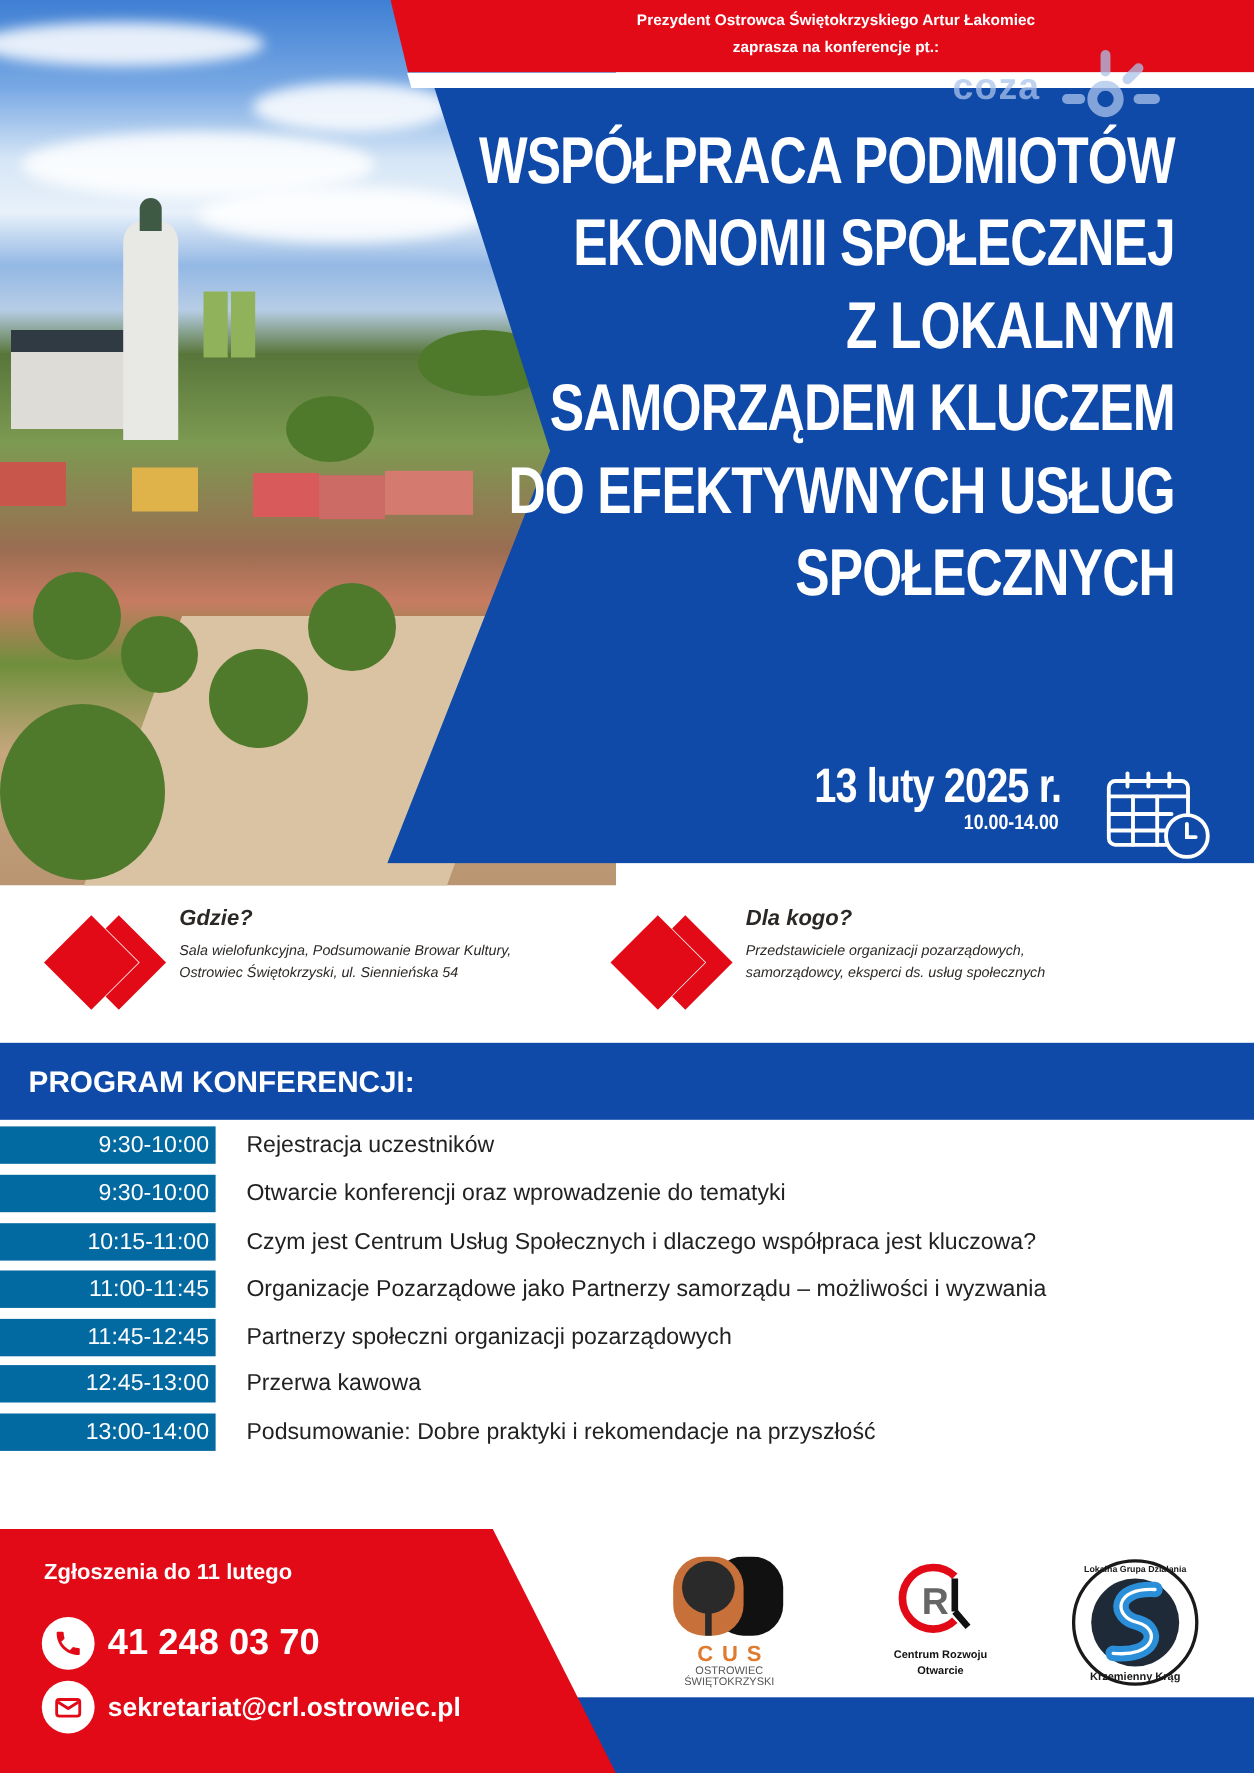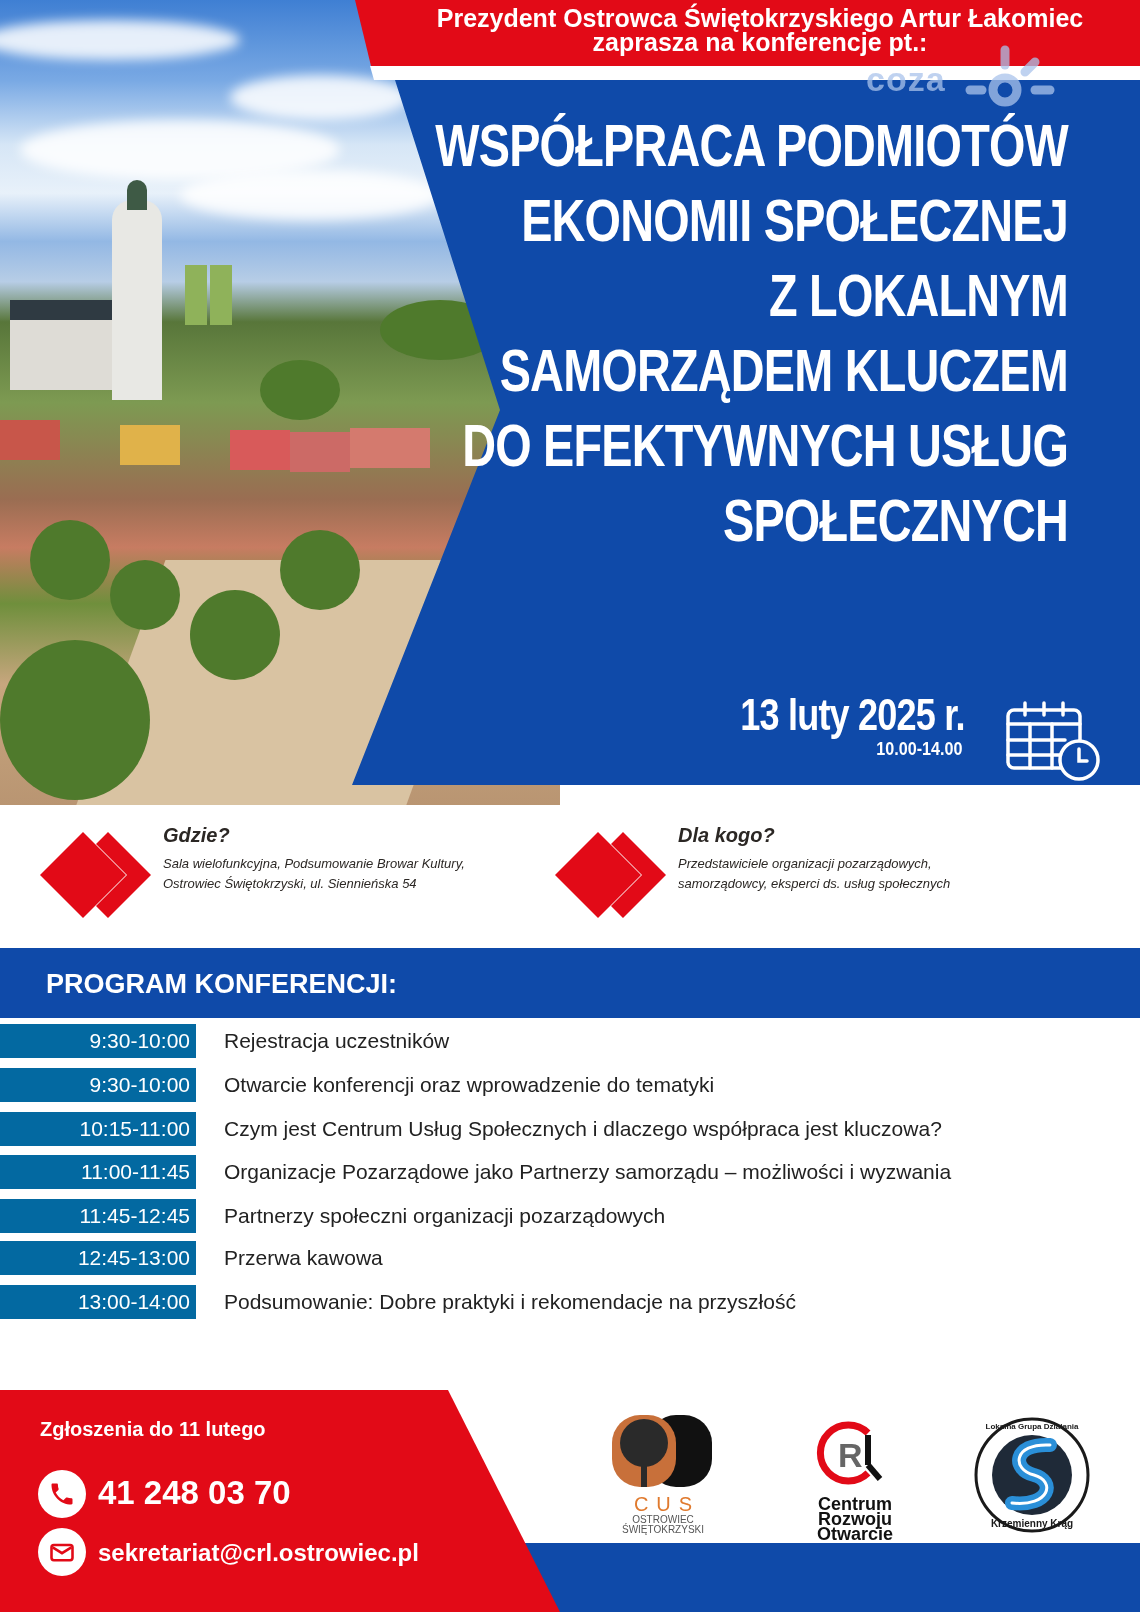--- a/index.html
+++ b/index.html
@@ -21,21 +21,21 @@
   .photo .plaza { position: absolute; left: 120px; top: 560px; width: 330px; height: 250px; background: #d9c3a2; transform: skewX(-20deg); }
 
   .redbar { position: absolute; left: 355px; top: 0; width: 800px; height: 66px; background: #e20a17;
     clip-path: polygon(0 0, 100% 0, 100% 100%, 16px 100%); }
   .whitebar { position: absolute; left: 370px; top: 66px; width: 800px; height: 14px; background: #ffffff;
     clip-path: polygon(0 0, 100% 0, 100% 100%, 4px 100%); }
   .bluepanel { position: absolute; left: 0; top: 80px; width: 1140px; height: 705px; background: #0f4aa9;
     clip-path: polygon(395px 0, 1140px 0, 1140px 705px, 352px 705px, 500px 330px); }
 
   .invite { position: absolute; left: 380px; top: 6px; width: 760px; text-align: center;
-    color: #ffffff; font-weight: bold; font-size: 25px; line-height: 24px; }
+    color: #ffffff; font-weight: bold; font-size: 14px; line-height: 24px; }
 
   .watermark { position: absolute; left: 866px; top: 60px; color: rgba(170,195,235,0.75); font-size: 34px; font-weight: bold; letter-spacing: 1px; }
   .watermark-sun { position: absolute; left: 960px; top: 40px; width: 110px; height: 70px; }
 
   .title { position: absolute; right: 72px; top: 108px; width: 640px; text-align: right;
     color: #ffffff; font-family: "Liberation Sans", sans-serif; font-weight: bold;
     font-size: 60px; line-height: 75px; letter-spacing: -1px; transform-origin: right top; transform: scaleX(0.78); width: 820px; }
   .title div { white-space: nowrap; }
 
   .date { position: absolute; right: 175px; top: 690px; color: #ffffff; font-weight: bold; font-size: 44px; letter-spacing: -1px;
@@ -47,21 +47,21 @@
   
   .info { position: absolute; top: 812px; height: 100px; font-style: italic; }
   .info .chev { position: absolute; left: 0; top: 18px; width: 120px; height: 90px; }
   .info .label { position: absolute; left: 125px; top: 12px; font-size: 20px; font-weight: bold; color: #2b2724; white-space: nowrap; }
   .info .text { position: absolute; left: 125px; top: 42px; font-size: 13px; line-height: 20px; color: #2b2724; white-space: nowrap; }
   .info-where { left: 38px; width: 500px; }
   .info-who { left: 553px; width: 560px; }
 
   
   .prog-head { position: absolute; left: 0; top: 948px; width: 1140px; height: 70px; background: #0f4aa9; }
-  .prog-head span { position: absolute; left: 46px; top: 21px; color: #ffffff; font-weight: bold; font-size: 27px; letter-spacing: 0px; }
+  .prog-head span { position: absolute; left: 26px; top: 21px; color: #ffffff; font-weight: bold; font-size: 27px; letter-spacing: 0px; }
   .row { position: absolute; left: 0; width: 1140px; height: 34px; }
   .row .time-cell { position: absolute; left: 0; top: 0; width: 196px; height: 34px; background: #0369a1;
     color: #ffffff; font-size: 21px; text-align: right; padding-right: 6px; line-height: 34px; }
   .row .desc { position: absolute; left: 224px; top: 0; font-size: 21px; line-height: 34px; color: #222222; white-space: nowrap; }
 
   
   .foot-blue { position: absolute; left: 0; top: 1543px; width: 1140px; height: 69px; background: #0f4aa9; }
   .foot-red { position: absolute; left: 0; top: 1390px; width: 560px; height: 222px; background: #e20a17;
     clip-path: polygon(0 0, 448px 0, 560px 222px, 0 222px); }
   .deadline { position: absolute; left: 40px; top: 1418px; color: #ffffff; font-weight: bold; font-size: 20px; }
@@ -69,23 +69,23 @@
   .mail-row { position: absolute; left: 38px; top: 1528px; height: 50px; }
   .circ { position: absolute; left: 0; top: 0; width: 48px; height: 48px; border-radius: 50%; background: #ffffff; }
   .circ svg { position: absolute; left: 10px; top: 10px; width: 28px; height: 28px; }
   .phone-text { position: absolute; left: 60px; top: 4px; color: #ffffff; font-weight: bold; font-size: 33px; white-space: nowrap; }
   .mail-text { position: absolute; left: 60px; top: 11px; color: #ffffff; font-weight: bold; font-size: 24px; white-space: nowrap; }
 
   .logo { position: absolute; top: 1415px; }
   .logo-cus { left: 608px; width: 110px; height: 120px; }
   .logo-crl { left: 780px; width: 150px; height: 120px; }
   .logo-lgd { left: 972px; width: 120px; height: 120px; }
-  .cus-text { position: absolute; left: 0; top: 78px; width: 110px; text-align: center; color: #e07a2e; font-weight: normal; font-size: 20px; letter-spacing: 8px; padding-left: 8px; }
+  .cus-text { position: absolute; left: 0; top: 78px; width: 110px; text-align: center; color: #e07a2e; font-weight: bold; font-size: 20px; letter-spacing: 8px; padding-left: 8px; }
   .cus-sub { position: absolute; left: 0; top: 100px; width: 110px; text-align: center; color: #555; font-size: 10px; line-height: 10px; }
-  .crl-text { position: absolute; left: 0; top: 82px; width: 150px; text-align: center; color: #111; font-weight: bold; font-size: 18px; line-height: 15px; }
+  .crl-text { position: absolute; left: 0; top: 82px; width: 150px; text-align: center; color: #111; font-weight: bold; font-size: 10px; line-height: 15px; }
 </style>
 </head>
 <body>
 
 <div class="hero">
   <div class="photo">
     <div class="cloud" style="left:-20px;top:20px;width:260px;height:40px;"></div>
     <div class="cloud" style="left:230px;top:75px;width:180px;height:45px;"></div>
     <div class="cloud" style="left:20px;top:120px;width:320px;height:60px;"></div>
     <div class="cloud" style="left:180px;top:170px;width:260px;height:50px;"></div>

